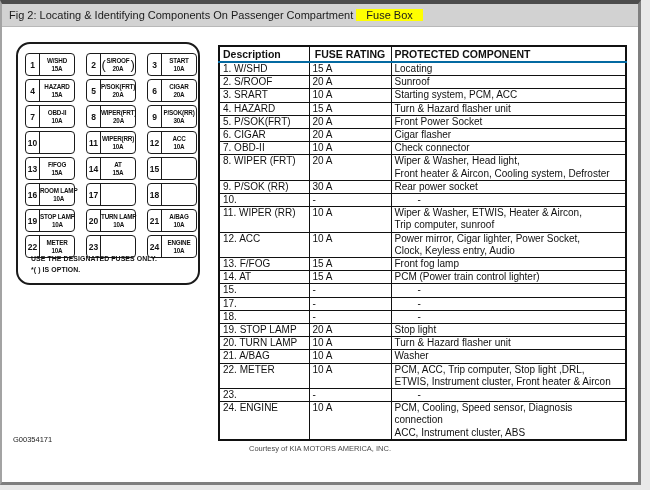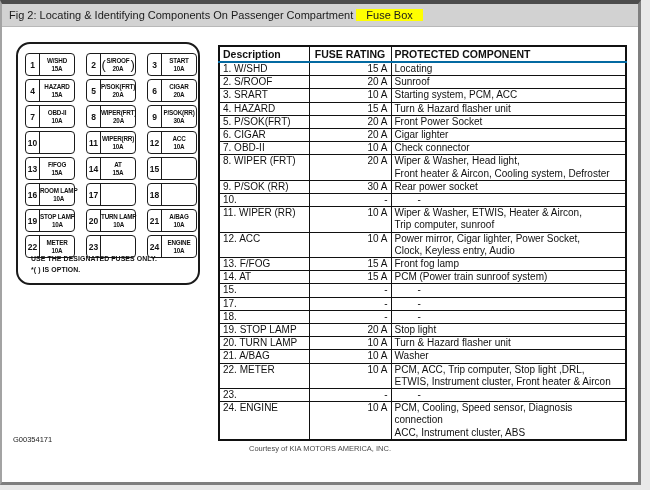--- a/index.html
+++ b/index.html
@@ -96,21 +96,21 @@
     padding:0 3px;
   }
   thead th {
     font-size:10.5px; font-weight:bold;
     text-align:left;
     height:15px; line-height:14px;
     border-bottom:2px solid #0369a1;
   }
   thead th.center { text-align:center; }
   td { line-height:12.2px; height:13px; }
-  td.rating { text-align:right; }
+  td.rating { text-align:left; }
   td.comp { white-space:pre-line; }
   td.comp.dash { padding-left:26px; }
 
   
   .doc-id {
     position:absolute; left:11px; top:408px;
     font-size:7.5px; color:#222;
   }
   .courtesy {
     position:absolute; left:0; top:440px; width:636px;
@@ -330,21 +330,21 @@
               <td class="comp">Turn &amp; Hazard flasher unit</td>
             </tr>
             <tr>
               <td class="desc">5. P/SOK(FRT)</td>
               <td class="rating">20 A</td>
               <td class="comp">Front Power Socket</td>
             </tr>
             <tr>
               <td class="desc">6. CIGAR</td>
               <td class="rating">20 A</td>
-              <td class="comp">Cigar lighter</td>
+              <td class="comp">Cigar flasher</td>
             </tr>
             <tr>
               <td class="desc">7. OBD-II</td>
               <td class="rating">10 A</td>
               <td class="comp">Check connector</td>
             </tr>
             <tr>
               <td class="desc">8. WIPER (FRT)</td>
               <td class="rating">20 A</td>
               <td class="comp">Wiper &amp; Washer, Head light,
@@ -373,21 +373,21 @@
 Clock, Keyless entry, Audio</td>
             </tr>
             <tr>
               <td class="desc">13. F/FOG</td>
               <td class="rating">15 A</td>
               <td class="comp">Front fog lamp</td>
             </tr>
             <tr>
               <td class="desc">14. AT</td>
               <td class="rating">15 A</td>
-              <td class="comp">PCM (Power train sunroof system)</td>
+              <td class="comp">PCM (Power train control lighter)</td>
             </tr>
             <tr>
               <td class="desc">15.</td>
               <td class="rating">-</td>
               <td class="comp dash">-</td>
             </tr>
             <tr>
               <td class="desc">17.</td>
               <td class="rating">-</td>
               <td class="comp dash">-</td>

